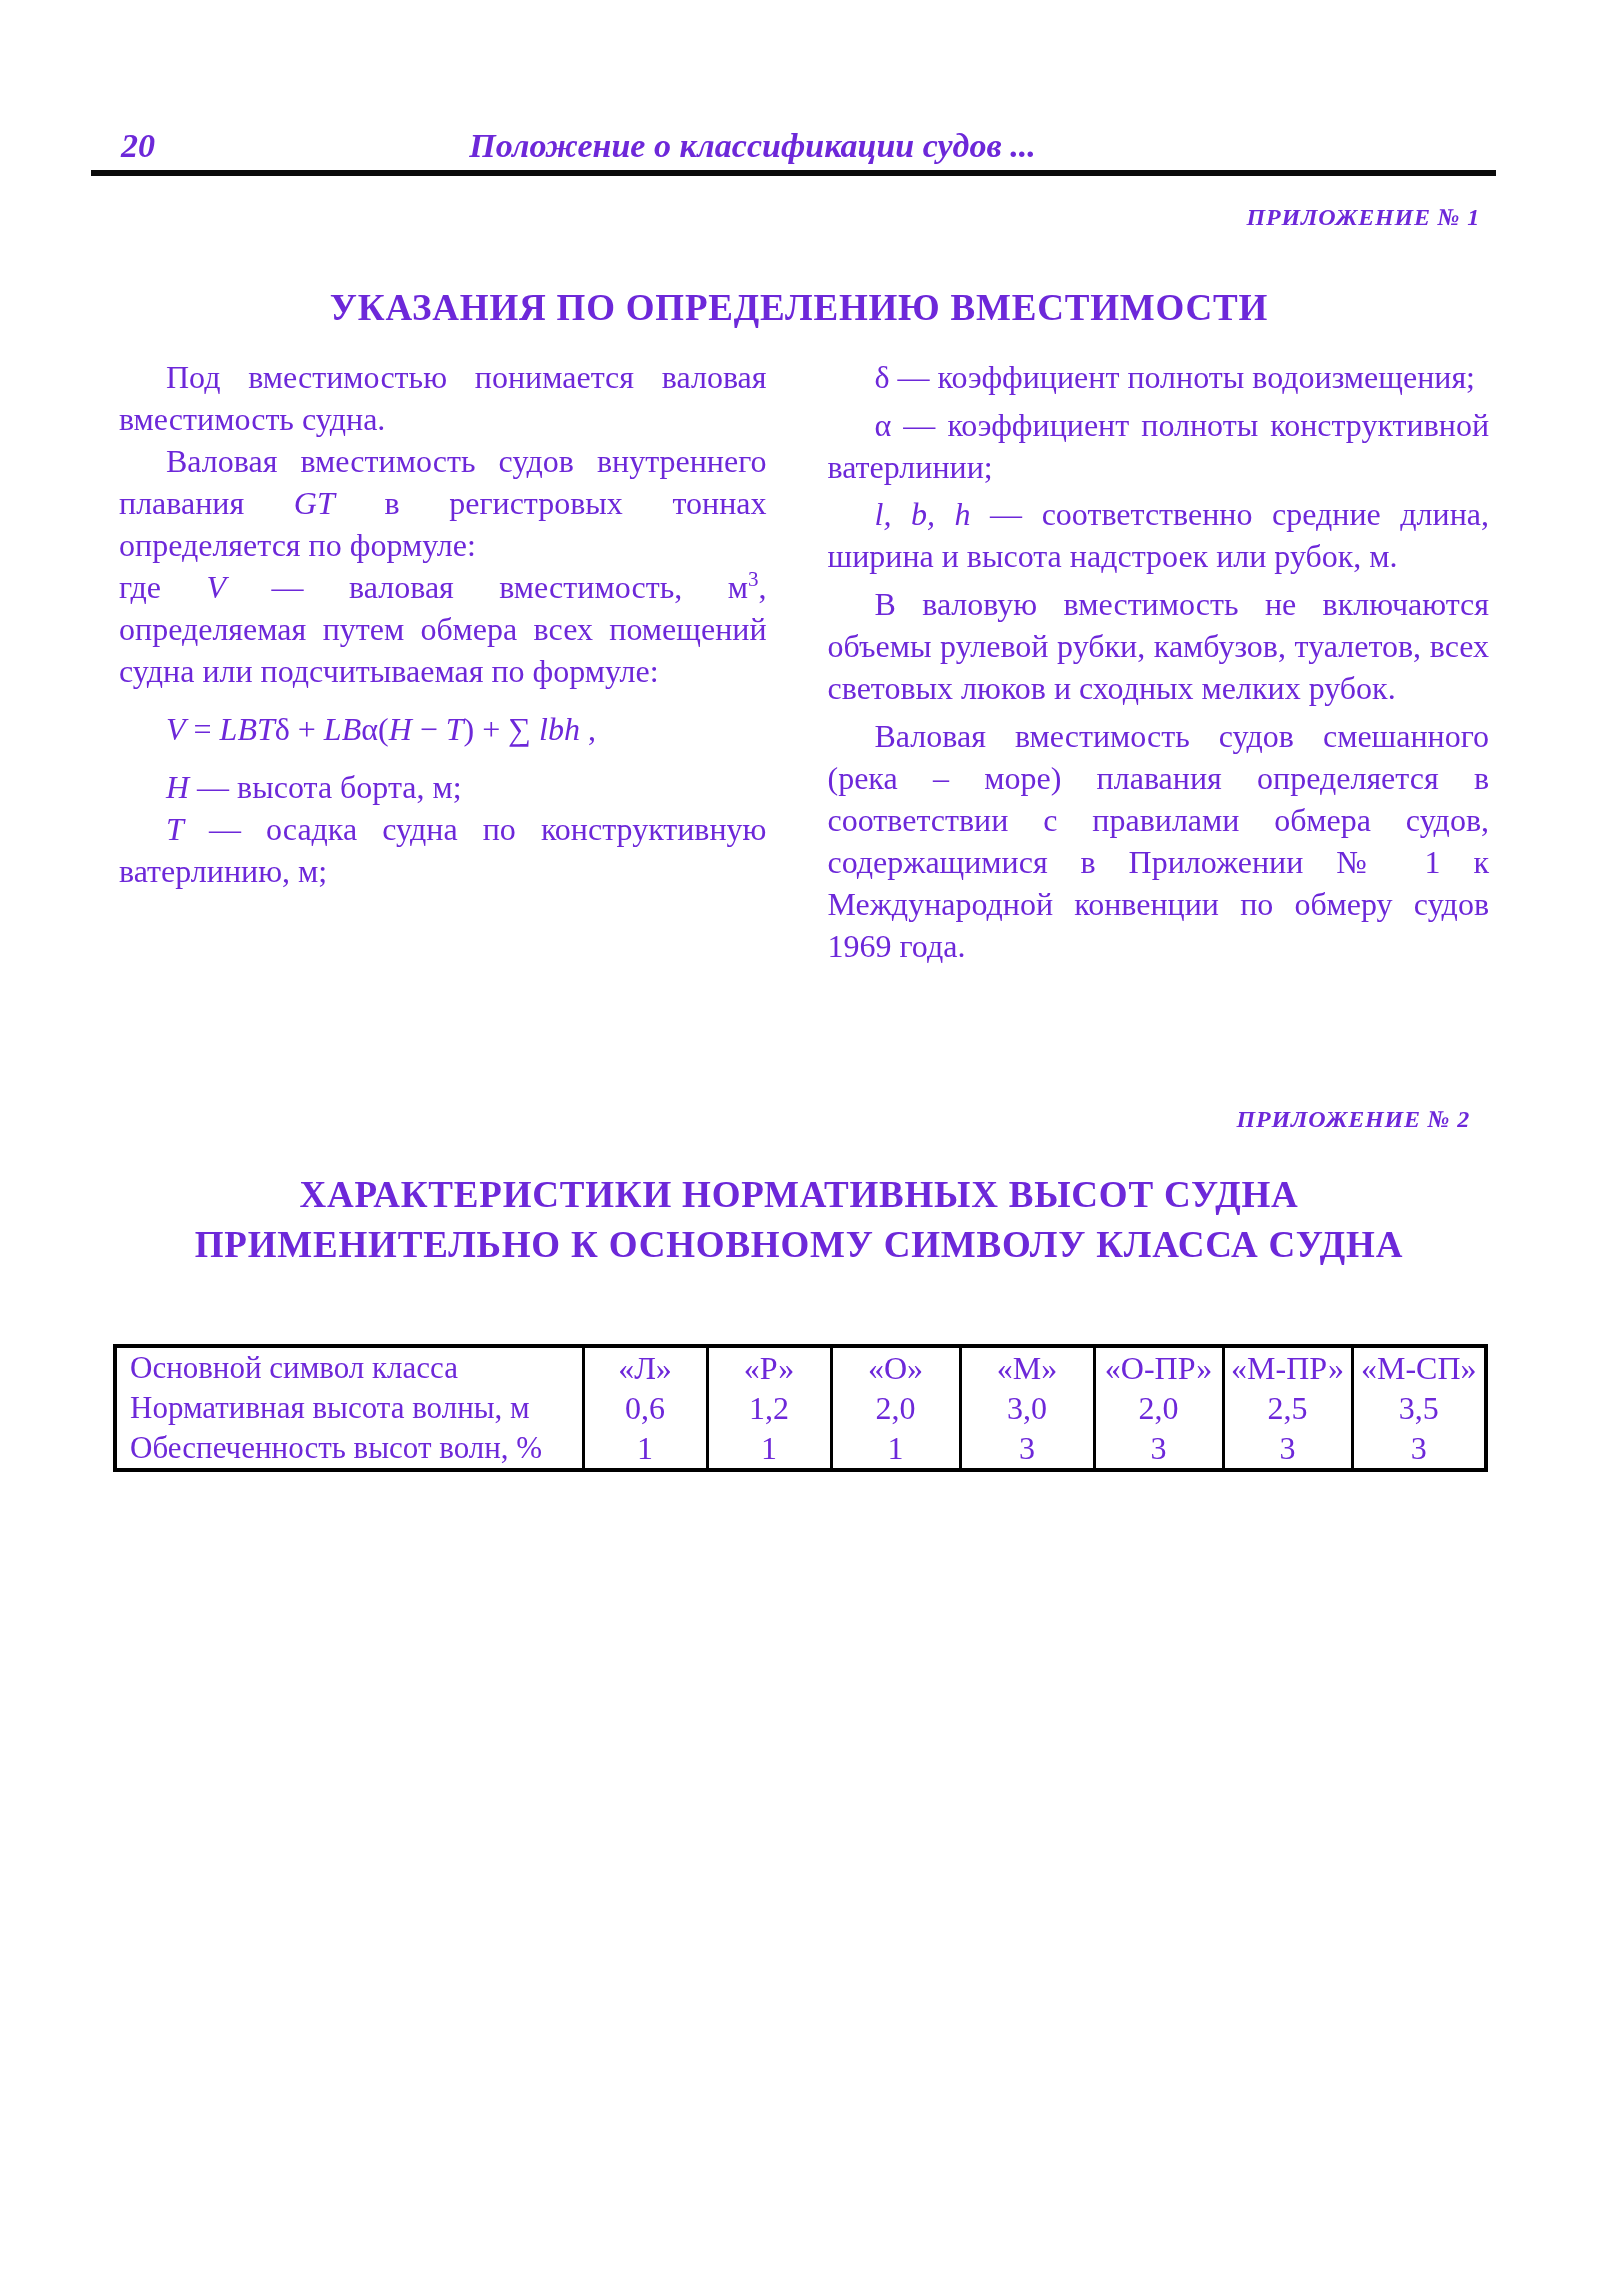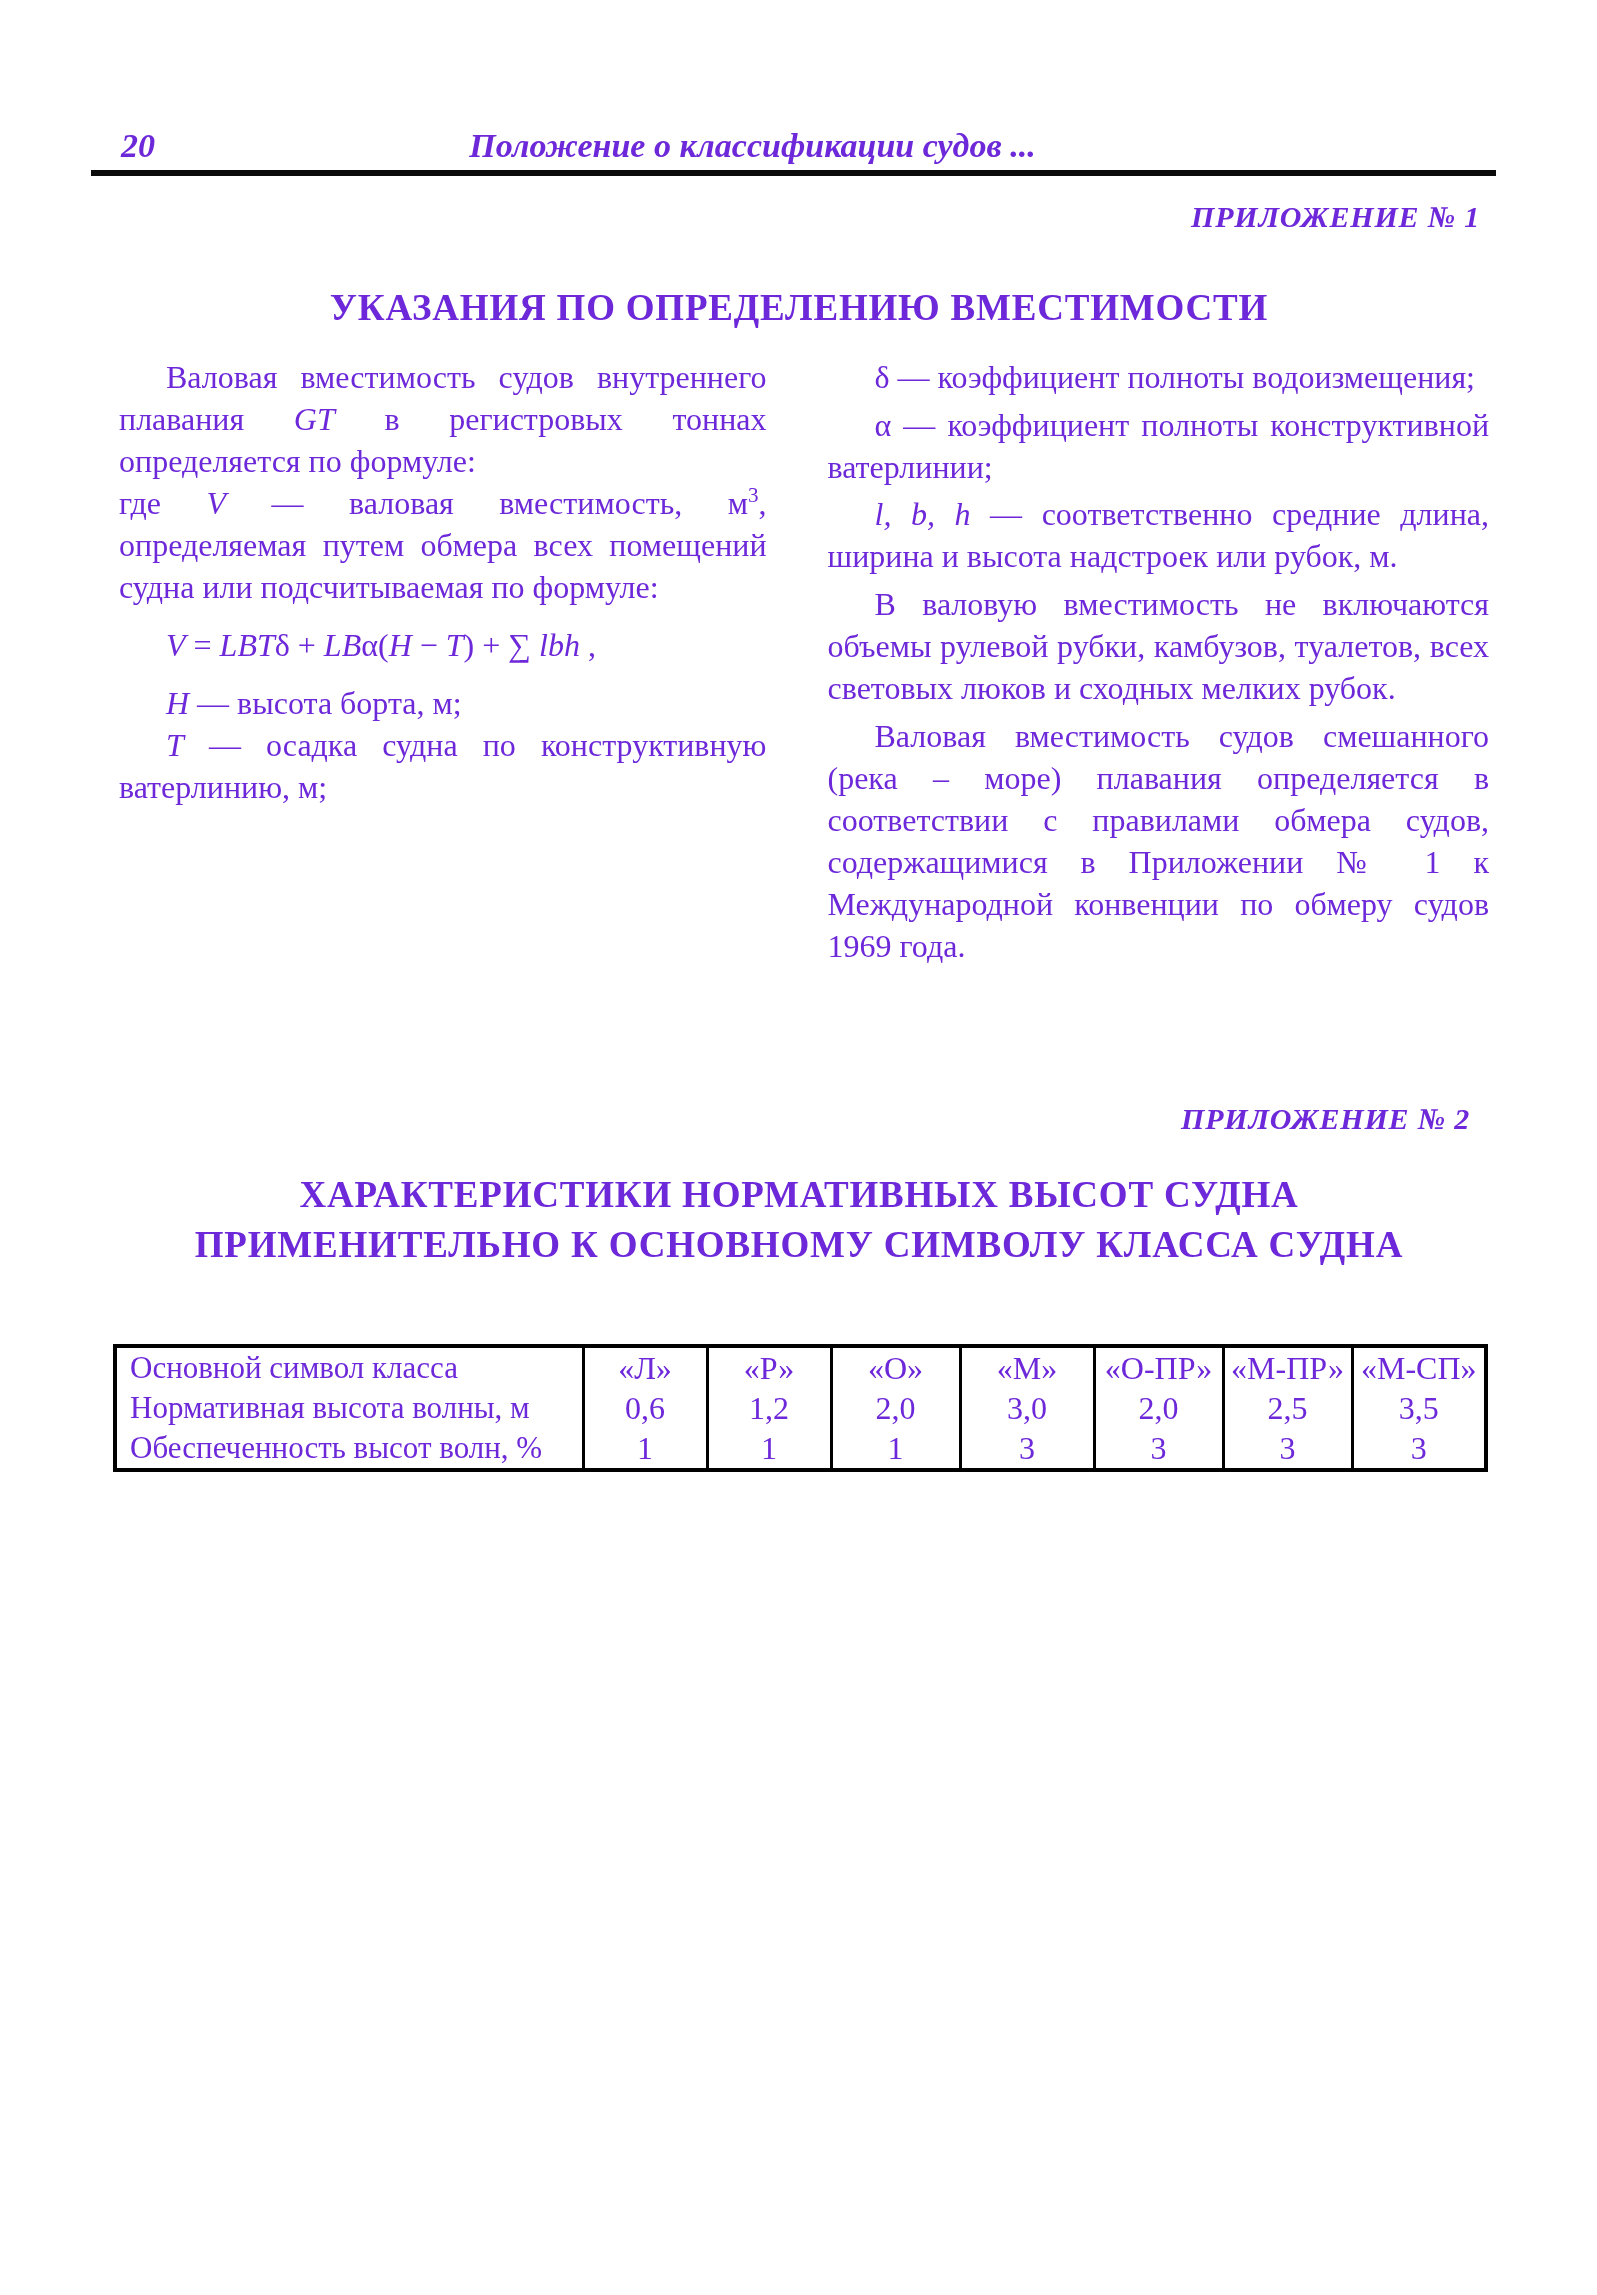--- a/index.html
+++ b/index.html
@@ -22,21 +22,21 @@
     text-align: center;
     font-style: italic; font-weight: 700; font-size: 34px; line-height: 36px;
   }
   .rule {
     position: absolute; left: 91px; top: 170px; width: 1405px; height: 5.7px;
     background: #0b0b0b;
   }
   
   .appx-label {
     position: absolute;
-    font-style: italic; font-weight: 600; font-size: 30px; line-height: 36px;
+    font-style: italic; font-weight: 600; font-size: 24px; line-height: 36px;
     letter-spacing: 0.8px; white-space: nowrap;
   }
   .appx1 { top: 199px; right: 118px; }
   .appx2 { top: 1101px; right: 128px; }
   
   .doc-title {
     position: absolute; left: 0; width: 100%; margin: 0;
     text-align: center; font-weight: 700; font-size: 37px; line-height: 50px;
     letter-spacing: 0.8px;
   }
@@ -85,20 +85,21 @@
   <div class="pageno">20</div>
   <div class="runtitle">Положение о классификации судов ...</div>
   <div class="rule"></div>
 
   <div class="appx-label appx1">ПРИЛОЖЕНИЕ № 1</div>
 
   <h1 class="doc-title title1">УКАЗАНИЯ ПО ОПРЕДЕЛЕНИЮ ВМЕСТИМОСТИ</h1>
 
   <div class="cols">
     <div class="col col-left">
+      <p class="indent"><span>Под вместимостью понимается валовая вместимость судна.</span></p>
       <p class="indent"><span>Валовая вместимость судов внутреннего плавания </span><i>GT</i><span> в регистровых тоннах определяется по формуле:</span></p>
       <p><span>где </span><i>V</i><span> — валовая вместимость, м</span><sup>3</sup><span>, определяемая путем обмера всех помещений судна или подсчитываемая по формуле:</span></p>
       <p class="formula"><i>V</i><span> = </span><i>LBT</i><span>δ + </span><i>LB</i><span>α(</span><i>H</i><span> − </span><i>T</i><span>) + ∑ </span><i>lbh</i><span> ,</span></p>
       <p class="indent"><i>H</i><span> — высота борта, м;</span></p>
       <p class="indent"><i>T</i><span> — осадка судна по конструктивную ватерлинию, м;</span></p>
     </div>
     <div class="col col-right">
       <p class="indent"><span>δ — коэффициент полноты водоизмещения;</span></p>
       <p class="indent gap"><span>α — коэффициент полноты конструктивной ватерлинии;</span></p>
       <p class="indent gap"><i>l, b, h</i><span> — соответственно средние длина, ширина и высота надстроек или рубок, м.</span></p>

